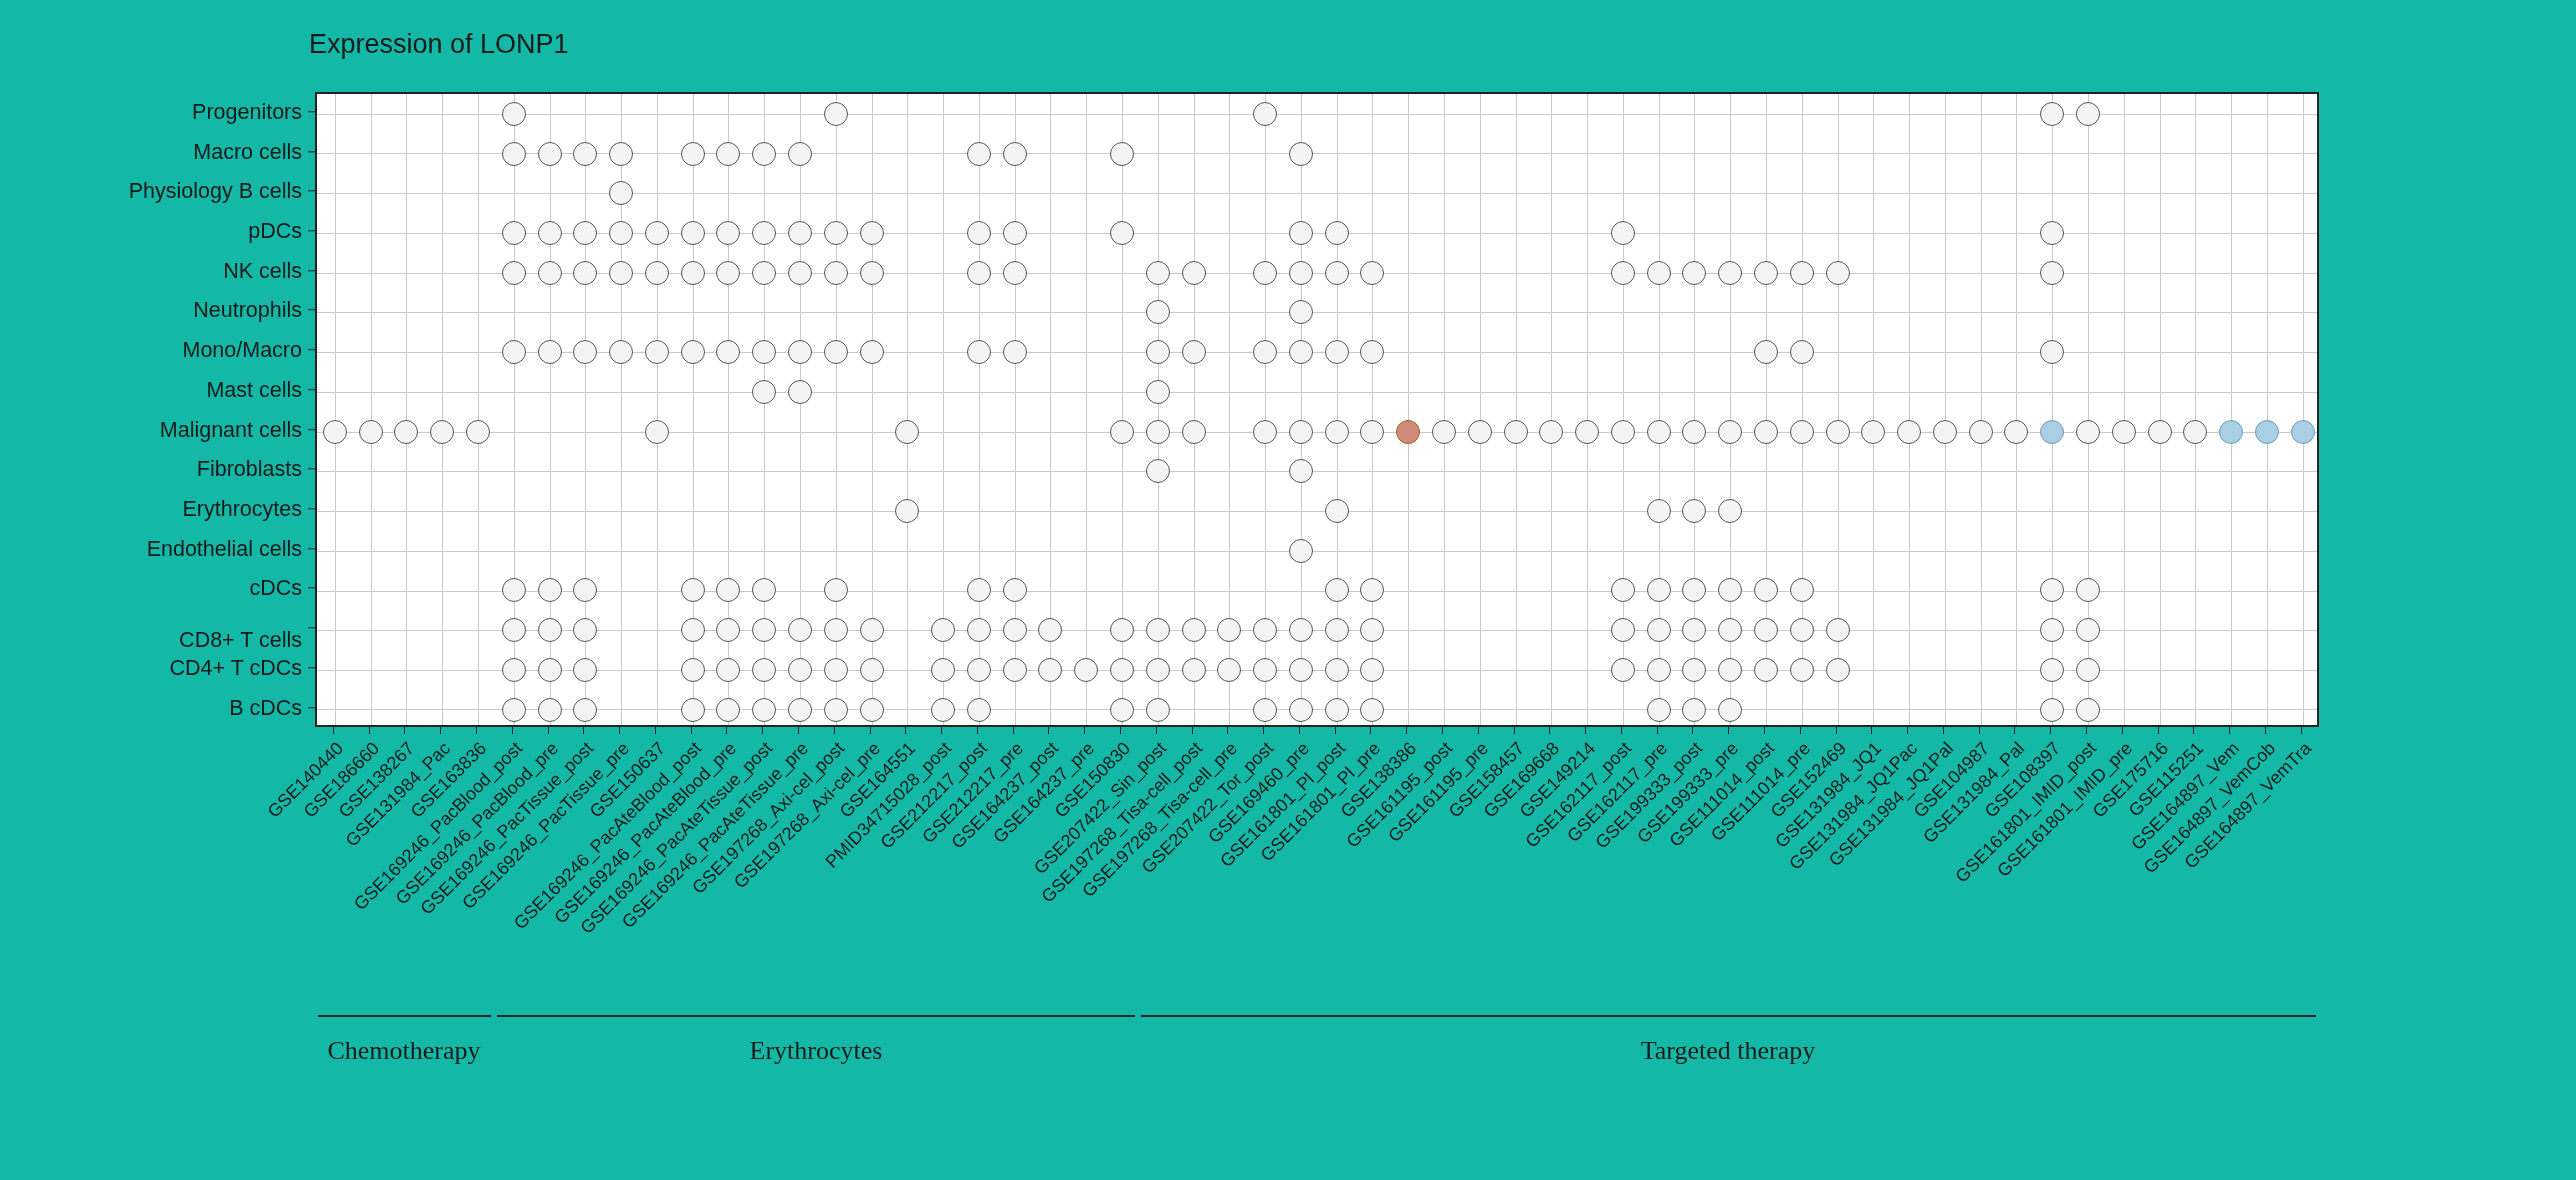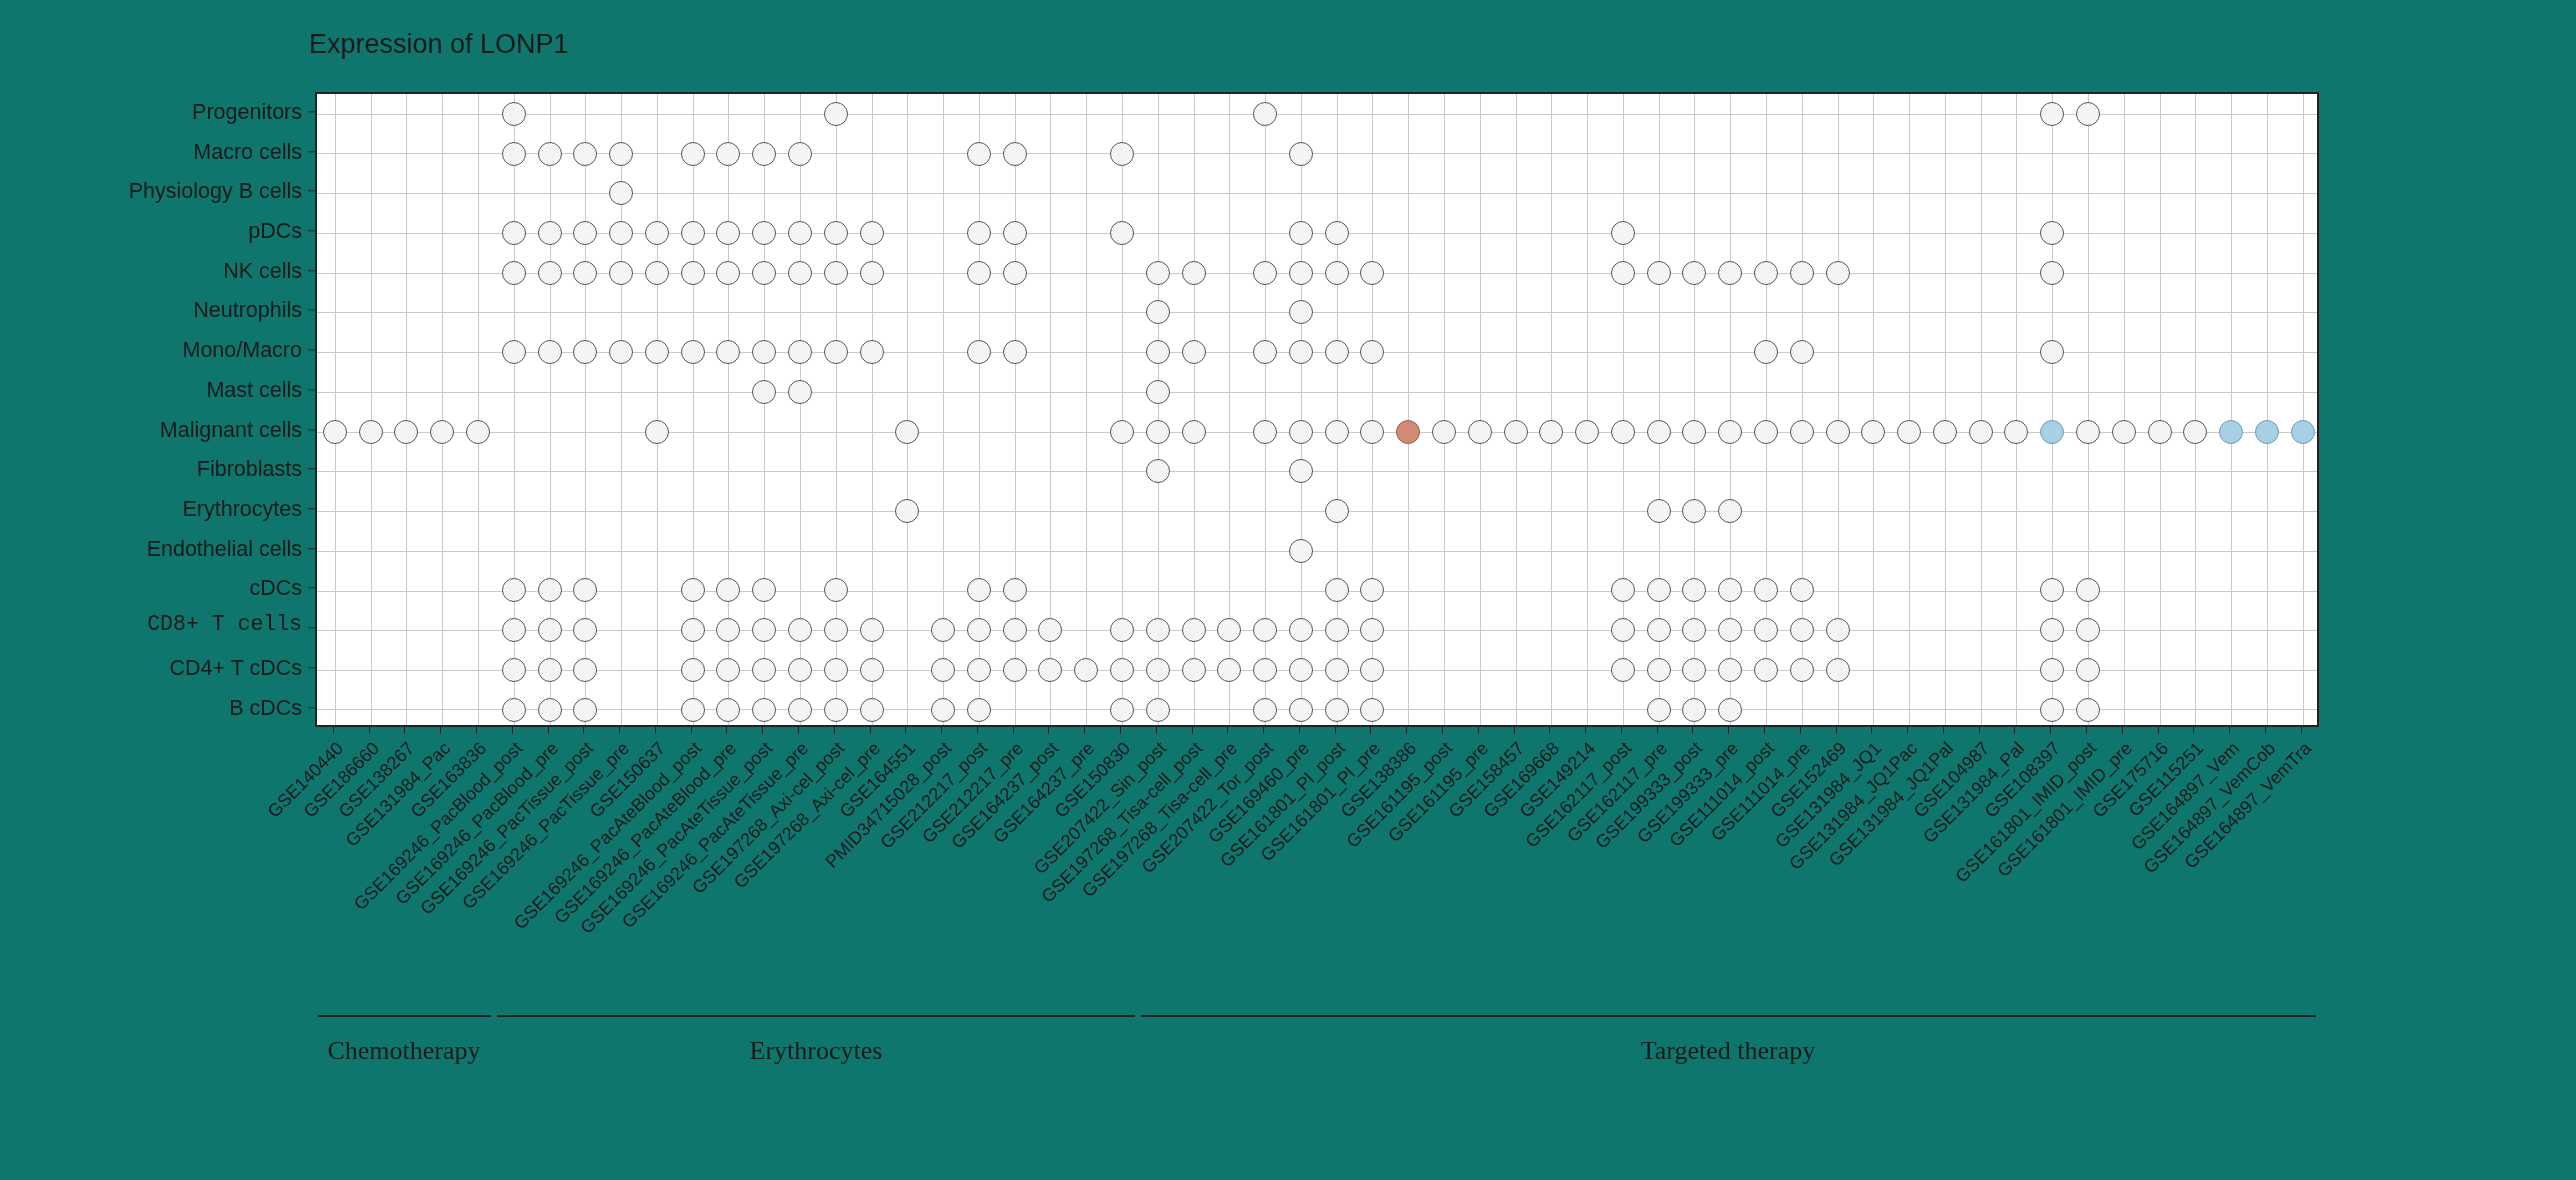--- a/index.html
+++ b/index.html
@@ -6,21 +6,21 @@
   html, body {
     margin: 0; padding: 0;
     width: 2576px; height: 1181px;
     background: #ffffff;
     font-family: "Liberation Sans", sans-serif;
     overflow: hidden;
   }
   #root {
     position: relative;
     width: 2576px; height: 1181px;
-    background: #0f766e;
+    background: #14b8a6;
     padding-left: 32px;
   }
   #title {
     position: absolute;
     left: 309px; top: 29px;
     font-size: 27px;
     color: #1a1a1a;
     white-space: nowrap;
   }
   
@@ -116,21 +116,21 @@
       <div class="row" style="top: 338px;">Malignant cells</div>
       <div class="ytick" style="top: 338px;"></div>
       <div class="row" style="top: 377px;">Fibroblasts</div>
       <div class="ytick" style="top: 377px;"></div>
       <div class="row" style="top: 417px;">Erythrocytes</div>
       <div class="ytick" style="top: 417px;"></div>
       <div class="row" style="top: 457px;">Endothelial cells</div>
       <div class="ytick" style="top: 457px;"></div>
       <div class="row" style="top: 496px;">cDCs</div>
       <div class="ytick" style="top: 496px;"></div>
-      <div class="row" style="top: 532px; font-family: Liberation Mono, monospace;">CD8+ T cells</div>
+      <div class="row" style="top: 548px;">CD8+ T cells</div>
       <div class="ytick" style="top: 536px;"></div>
       <div class="row" style="top: 576px;">CD4+ T cDCs</div>
       <div class="ytick" style="top: 576px;"></div>
       <div class="row" style="top: 616px;">B cDCs</div>
       <div class="ytick" style="top: 616px;"></div>
     </div>
 
   <div id="panel">
     <div id="grid-layer">
         <div class="gl-v" style="left: 18px;"></div>

